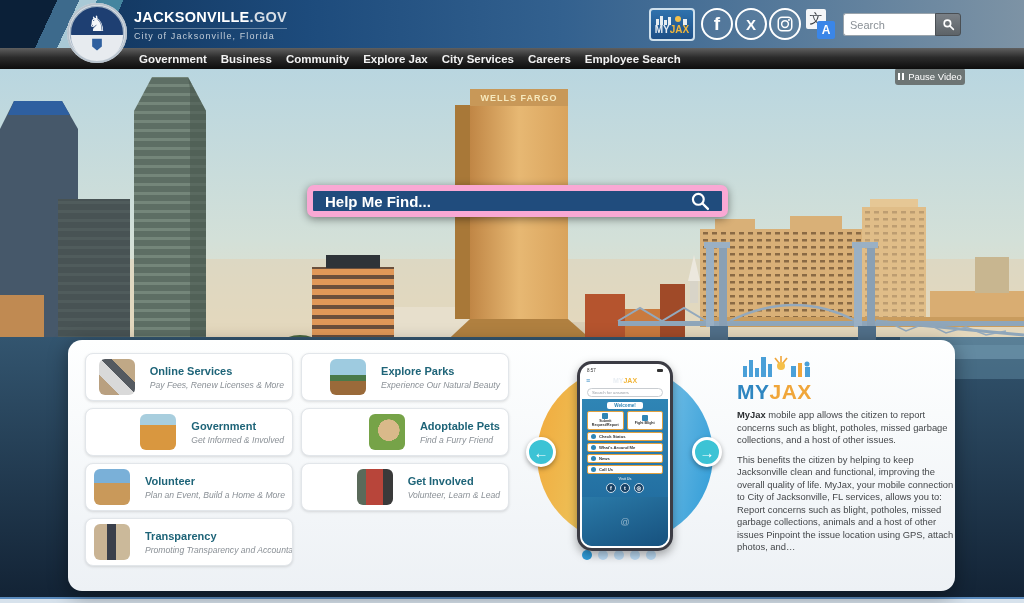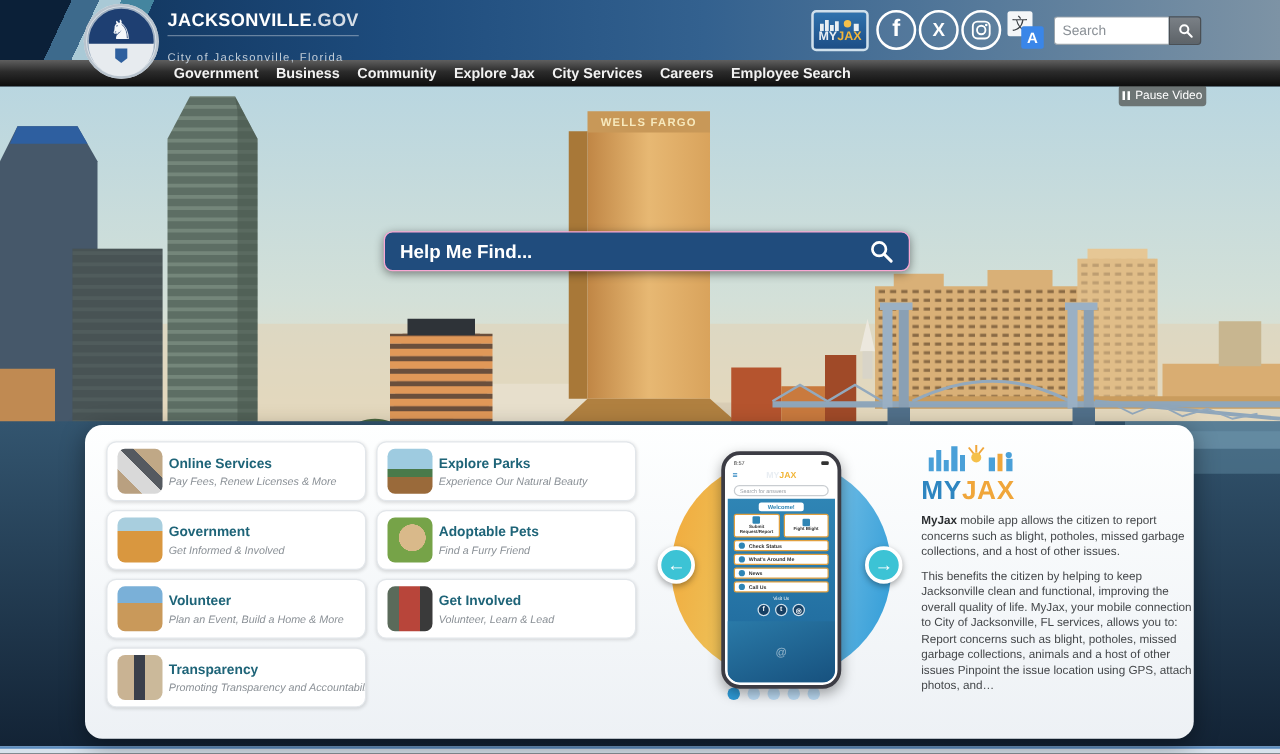--- a/index.html
+++ b/index.html
@@ -10,39 +10,39 @@
   .hero { position:absolute; left:0; top:69px; width:1024px; height:534px; z-index:0; }
   .next-peek { position:absolute; left:0; top:597px; width:1024px; height:6px;
     background:#d7e2ec; border-top:2px solid #5b8cbf; z-index:1; }
 
   .pause-btn { position:absolute; left:895px; top:68px; width:70px; height:17px; z-index:3;
     background:rgba(95,100,98,.85); color:#fff; font-size:9.5px; border:none; border-radius:3px;
     display:flex; align-items:center; justify-content:center; cursor:pointer; }
   .pbars { display:inline-block; width:2px; height:7px; background:#fff; box-shadow:4px 0 0 #fff; margin-right:8px; }
 
   .help-bar { position:absolute; left:307px; top:185px; width:421px; height:32px; z-index:2;
-    background:#204c7d; border:1px solid #f9a8d4; border-radius:7px;
+    background:#204c7d; border:6px solid #f9a8d4; border-radius:7px;
     box-shadow:0 2px 8px rgba(0,0,0,.45); display:flex; align-items:center; padding:0 12px; }
   .help-bar input { flex:1; background:transparent; border:none; outline:none;
     color:#fff; font-size:15px; font-weight:bold; font-family:"Liberation Sans",sans-serif; }
   .help-bar input::placeholder { color:#fff; opacity:1; }
   .help-bar .mag { width:20px; height:20px; color:#fff; cursor:pointer; }
 
   
   .header { position:absolute; left:0; top:0; width:1024px; height:48px; z-index:5;
     background:linear-gradient(90deg,#0e2f55 0%,#1d4b7c 30%,#33618f 55%,#587b9b 78%,#7d93a5 100%); }
   .stripes { position:absolute; left:0; top:0; width:230px; height:48px;
     background:linear-gradient(115deg,#0b2038 0 52px,#3d6a8c 52px 72px,#a9c9d6 72px 88px,#44859f 88px 112px,rgba(0,0,0,0) 112px); }
   .seal { position:absolute; left:66px; top:2px; width:62px; height:62px; z-index:7; cursor:pointer; }
   .site-id { position:absolute; left:134px; top:9px; z-index:6; cursor:pointer; }
   .site-title { font-size:14.5px; color:#fff; letter-spacing:.3px; }
   .site-title .t-main { font-weight:bold; }
   .site-title .t-suffix { font-weight:bold; color:#d7dee6; }
   .site-sub { font-size:9px; color:#c2cdd8; letter-spacing:1.1px; margin-top:3px;
-    border-top:1px solid rgba(255,255,255,.35); padding-top:12px; }
+    border-top:1px solid rgba(255,255,255,.35); padding-top:2px; }
 
   .myjax-badge { position:absolute; left:649px; top:8px; width:46px; height:33px; z-index:6; cursor:pointer;
     background:linear-gradient(#2f72ad,#1d4e86); border:2px solid #cfe0ec; border-radius:4px;
     display:flex; flex-direction:column; align-items:center; justify-content:center; }
   .myjax-badge .mj-txt { font-size:10px; font-weight:bold; line-height:10px; }
   .mj-my { color:#e9eef3;text-align:right; } .mj-jax { color:#f2b63a;margin-top:24px; }
 
   .icon-circle { position:absolute; top:8px; width:32px; height:32px; border-radius:50%;
     border:2px solid #fff; color:#fff; display:flex; align-items:center; justify-content:center;
     font-weight:bold; cursor:pointer; z-index:6; background:rgba(255,255,255,.04); }
@@ -68,21 +68,21 @@
     background:linear-gradient(#5f5f5f,#2b2b2b 45%,#0d0d0d); display:flex; align-items:center; padding-left:132px; }
   .nav a { color:#f2f2f2; font-size:11.5px; font-weight:bold; padding:0 7px; text-decoration:none; cursor:pointer; white-space:nowrap; }
 
   
   .panel { position:absolute; left:68px; top:340px; width:887px; height:251px; z-index:2;
     background:linear-gradient(#feffff,#edf1f5); border-radius:14px; box-shadow:0 5px 20px rgba(0,0,0,.4); }
 
   .tiles { position:absolute; left:17px; top:13px; width:424px; display:grid;
     grid-template-columns:208px 208px; grid-auto-rows:48px; gap:7px 8px; }
   .tile { background:#fff; border:1px solid #e2e6ea; border-radius:8px; box-shadow:0 1px 3px rgba(0,0,0,.13);
-    display:flex; align-items:center; padding:6px 8px; gap:5px; cursor:pointer; overflow:hidden; }
+    display:flex; align-items:center; padding:6px 8px; gap:15px; cursor:pointer; overflow:hidden;justify-content:flex-end; }
   .thumb { width:36px; height:36px; border-radius:6px; flex-shrink:0; }
   .th-0 { background:linear-gradient(45deg,#b9a080 28%,#d9d9d9 28% 52%,#555a60 52% 68%,#c0a886 68%); }
   .th-1 { background:linear-gradient(#9ecbe0 45%,#4a7a4a 45% 62%,#9a6a3a 62%); }
   .th-2 { background:linear-gradient(#a8cede 30%,#d9973f 30%); }
   .th-3 { background:linear-gradient(#8a5a42 28%,#c9a06a 28% 72%,#6a3a2a 72%); }
   .th-4 { background:radial-gradient(circle at 55% 45%,#d9b98a 38%,#76a348 39%); }
   .th-5 { background:linear-gradient(#7ab0d8 38%,#c9995a 38%); }
   .th-6 { background:linear-gradient(90deg,#5a6a5a 25%,#b8453a 25% 72%,#3a3a3a 72%); }
   .th-7 { background:linear-gradient(90deg,#c9b393 36%,#3a3f4a 36% 62%,#cbb99a 62%); }
   .tile-txt { min-width:0; }

